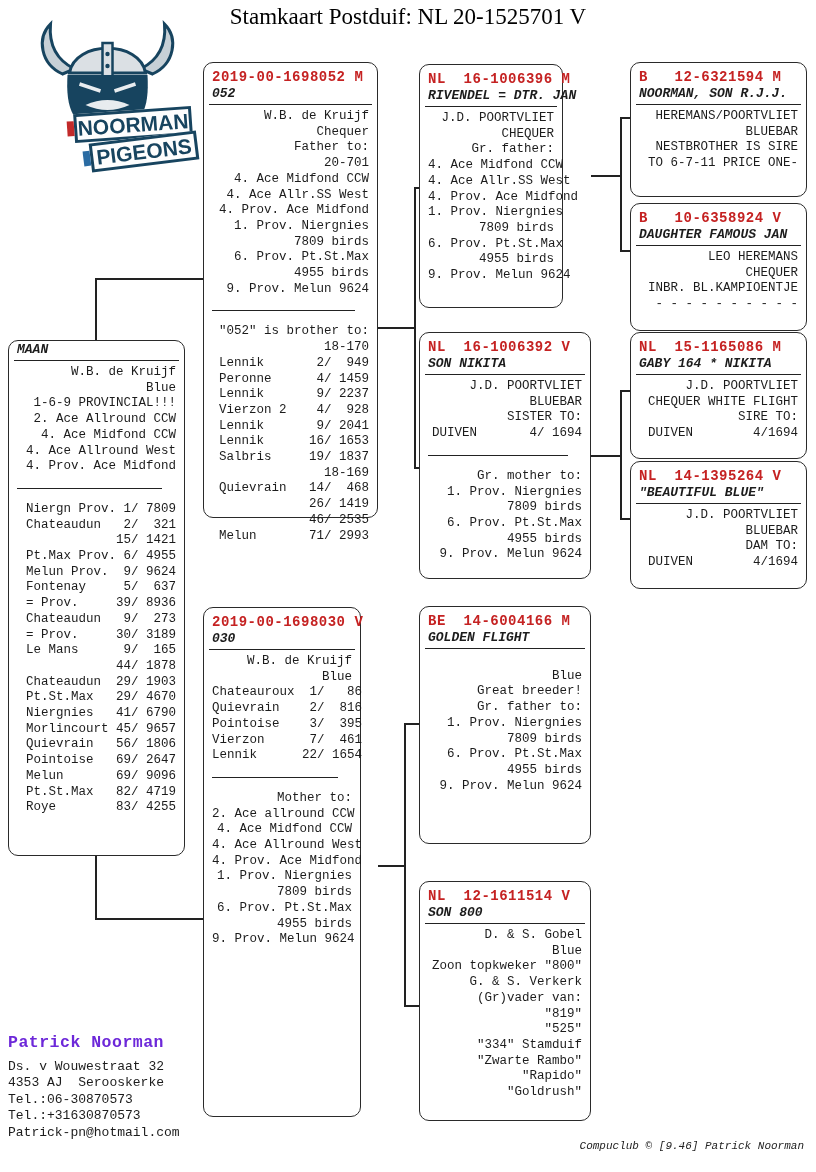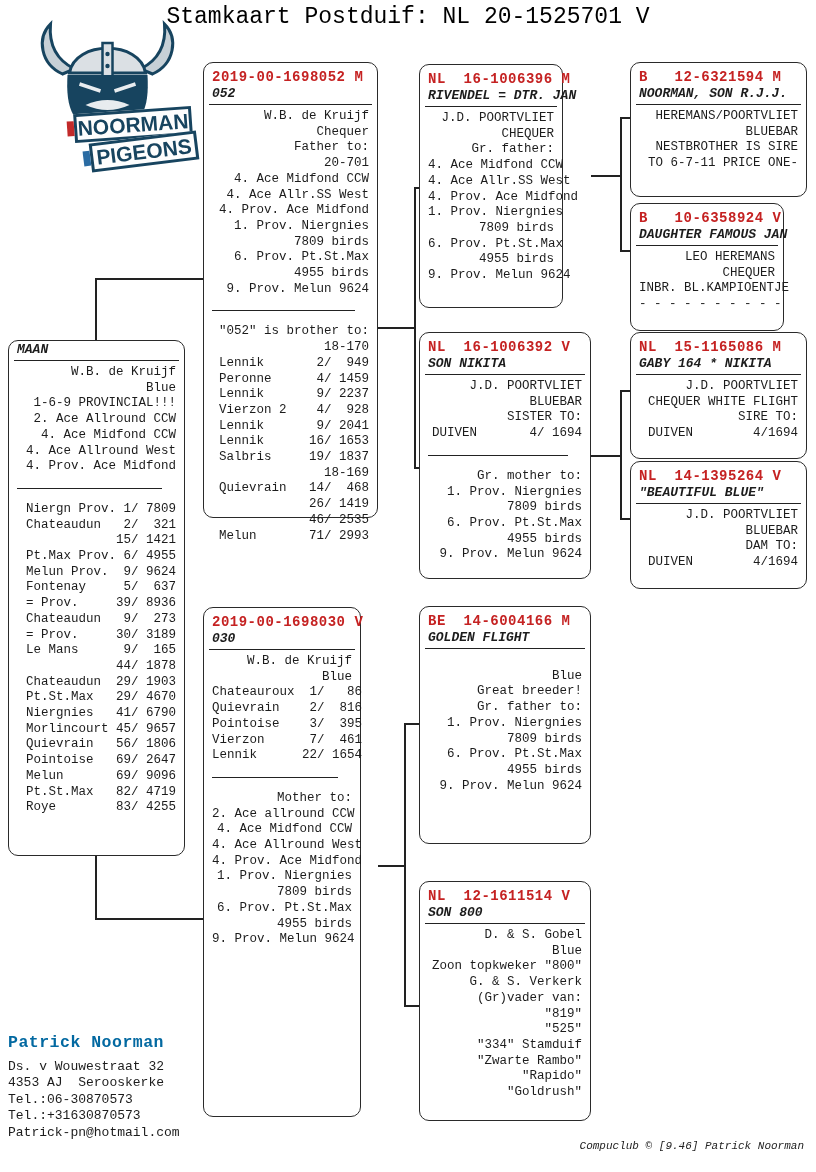--- a/index.html
+++ b/index.html
@@ -1,19 +1,19 @@
 <!DOCTYPE html>
 <html><head>
 <meta charset="utf-8">
 <style>
   html,body{margin:0;padding:0;background:#fff;}
   #page{position:relative;width:816px;height:1172px;background:#fff;overflow:hidden;
         font-family:"Liberation Mono",monospace;color:#1c1c1c;}
   .title{position:absolute;left:0;top:4px;width:100%;text-align:center;
-         font-family:Liberation Mono, monospace;font-size:23px;color:#000;}
+         font-family:Liberation Serif, serif;font-size:23px;color:#000;}
   
   .box{position:absolute;border:1.5px solid #2a2a2a;border-radius:10px;background:#fff;box-sizing:border-box;}
   .ring{font-size:14px;font-weight:bold;color:#c52222;letter-spacing:.5px;padding:6px 8px 0 8px;white-space:pre;}
   .pname{font-size:13px;font-weight:bold;font-style:italic;padding:1px 8px 3px 8px;white-space:pre;}
   .hr{border-top:1.5px solid #222;margin:0 5px;}
   .mr{border-top:1.5px solid #222;margin:13px 22px 9px 8px;}
   .sec{font-size:12.5px;line-height:15.7px;padding:4px 8px 0 8px;white-space:pre;text-align:right;}
   
   .ln{position:absolute;background:#222;}
   
@@ -22,21 +22,21 @@
   .banner{position:absolute;background:#fdfdfd;border:3px solid #17445f;color:#17445f;
           font-family:"Liberation Sans",sans-serif;font-weight:bold;text-align:center;
           white-space:nowrap;overflow:visible;}
   .b1{left:44px;top:96px;width:112px;height:23px;line-height:23px;font-size:21px;transform:rotate(-4deg);}
   .b2{left:60px;top:123px;width:102px;height:23px;line-height:23px;font-size:21px;transform:rotate(-7deg);}
   .tagL,.tagB{position:absolute;width:7px;height:15px;top:4px;}
   .tagL{left:-10px;background:#c22a2a;}
   .tagB{left:-10px;background:#2b6ca3;}
   
   .owner{position:absolute;left:8px;top:1033px;}
-  .owner-name{font-size:16.5px;font-weight:bold;letter-spacing:.5px;color:#0369a1;}
+  .owner-name{font-size:16.5px;font-weight:bold;letter-spacing:.5px;color:#6d28d9;}
   .owner-lines{font-size:13px;line-height:16.4px;margin-top:7px;white-space:pre;color:#1c1c1c;}
   .footer{position:absolute;right:12px;top:1140px;font-size:11px;font-style:italic;color:#222;}
 </style>
 </head>
 <body>
 
 <div id="page">
 
   <div class="title">Stamkaart Postduif: NL  20-1525701 V</div>
 
@@ -236,21 +236,21 @@
   <div class="box" style="left:630px;top:62px;width:177px;height:135px">
     <div class="ring">B   12-6321594 M</div>
     <div class="pname">NOORMAN, SON R.J.J.</div>
     <div class="hr"></div>
     <div class="sec">HEREMANS/POORTVLIET
 BLUEBAR
 NESTBROTHER IS SIRE
 TO 6-7-11 PRICE ONE-</div>
   </div>
 
-  <div class="box" style="left:630px;top:203px;width:154px;height:128px">
+  <div class="box" style="left:630px;top:203px;width:177px;height:128px">
     <div class="ring">B   10-6358924 V</div>
     <div class="pname">DAUGHTER FAMOUS JAN</div>
     <div class="hr"></div>
     <div class="sec">LEO HEREMANS
 CHEQUER
 INBR. BL.KAMPIOENTJE
 - - - - - - - - - -</div>
   </div>
 
   <div class="box" style="left:630px;top:332px;width:177px;height:127px">

